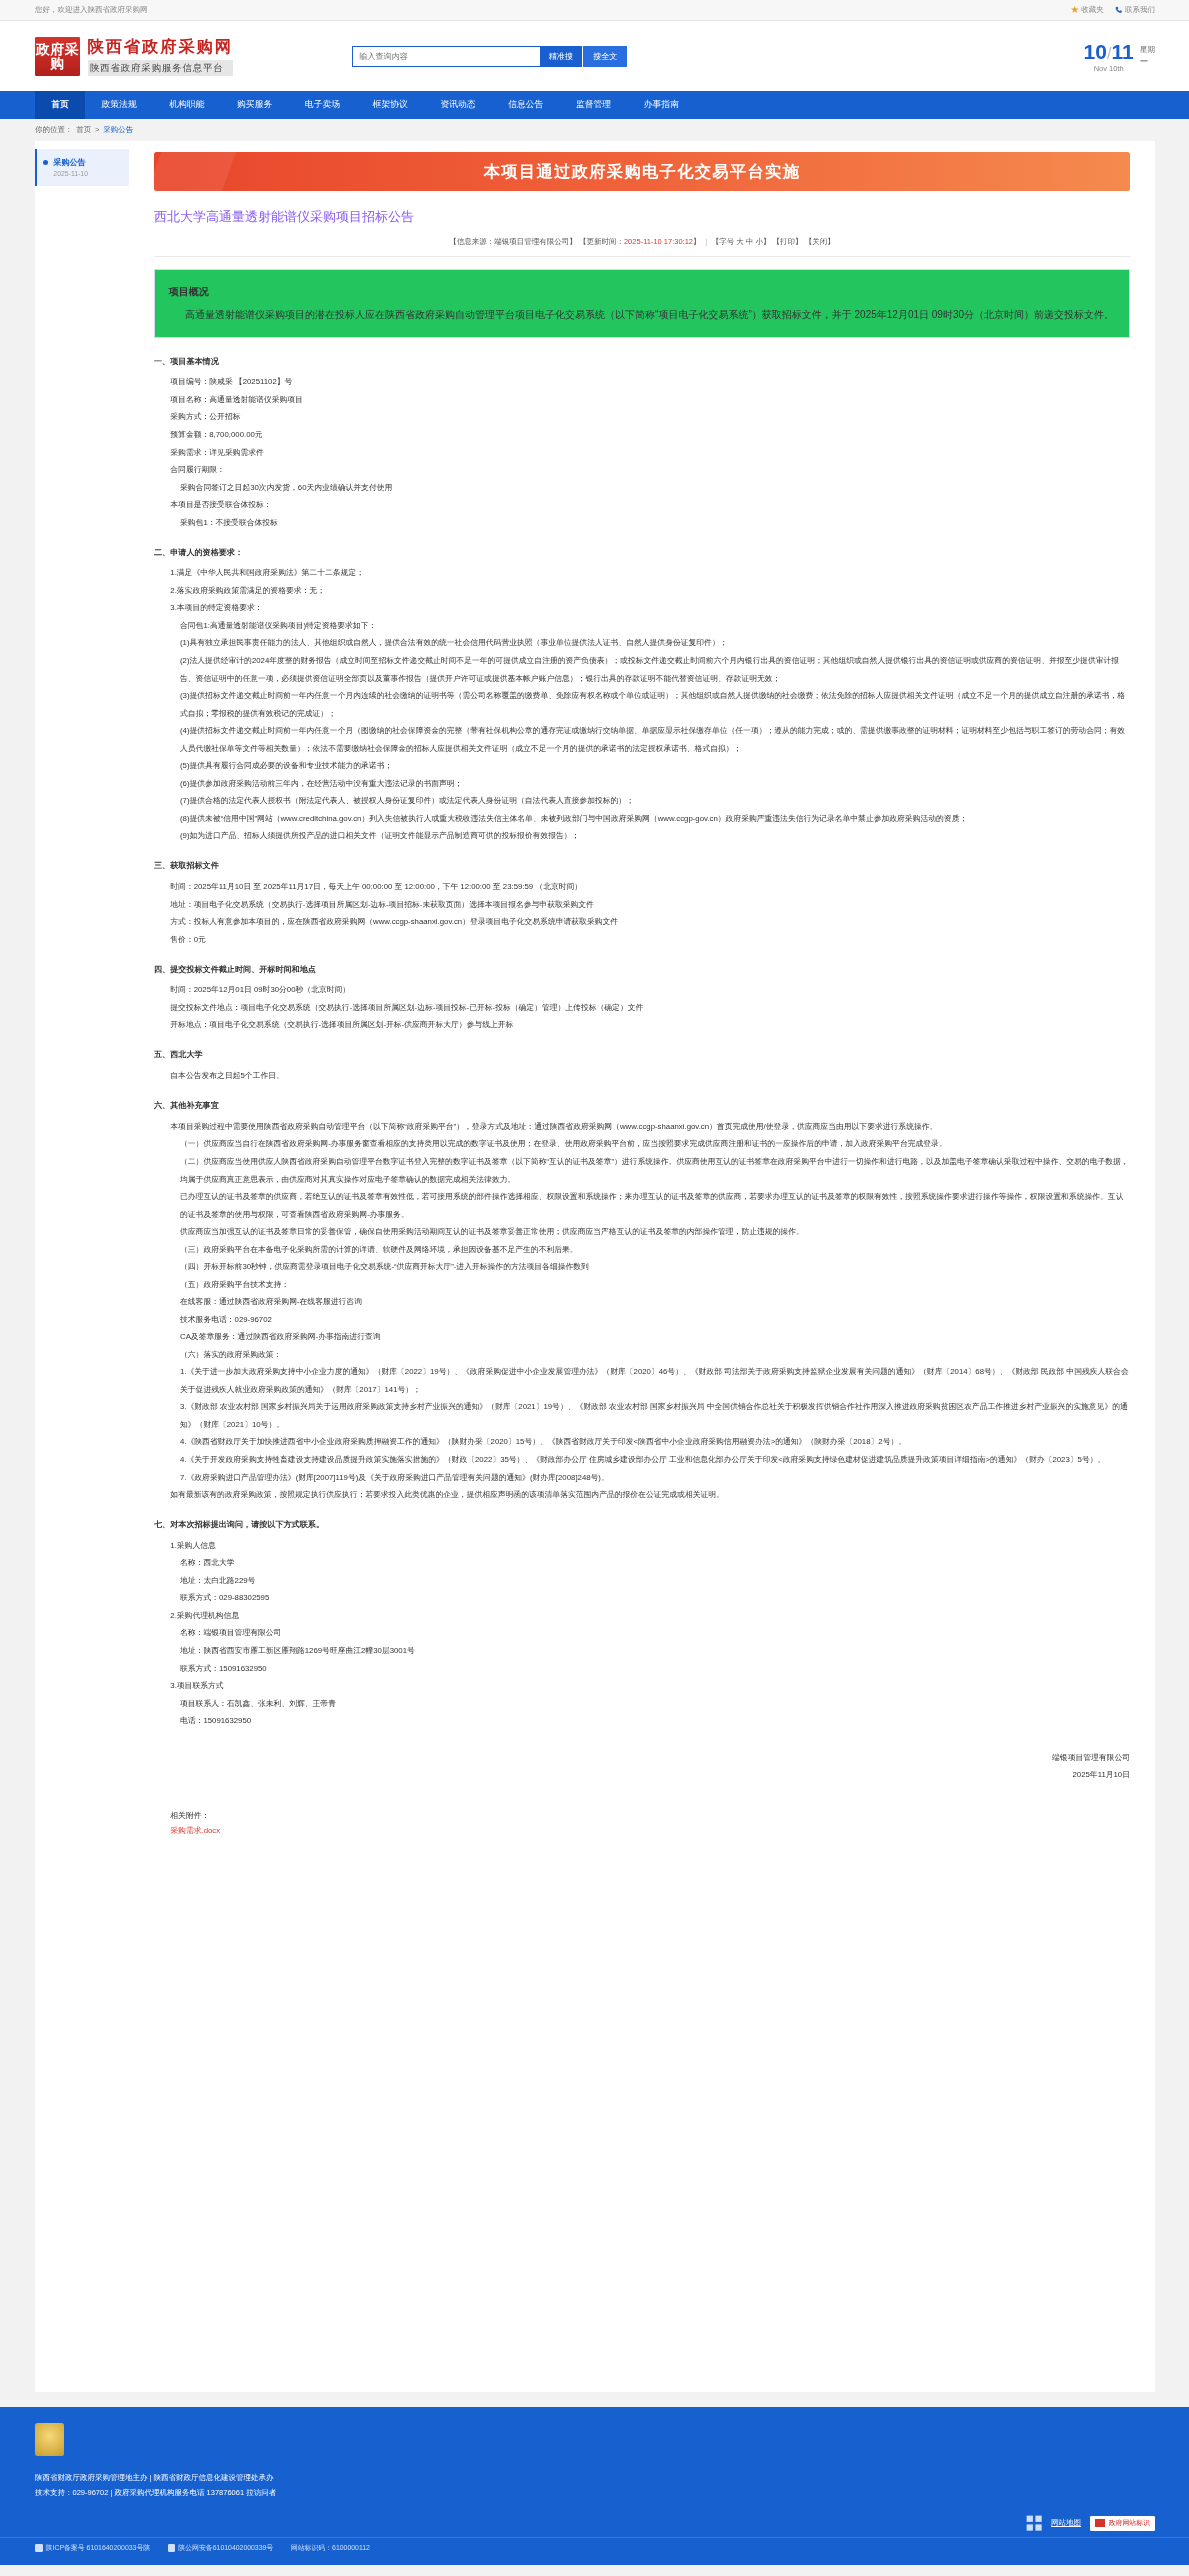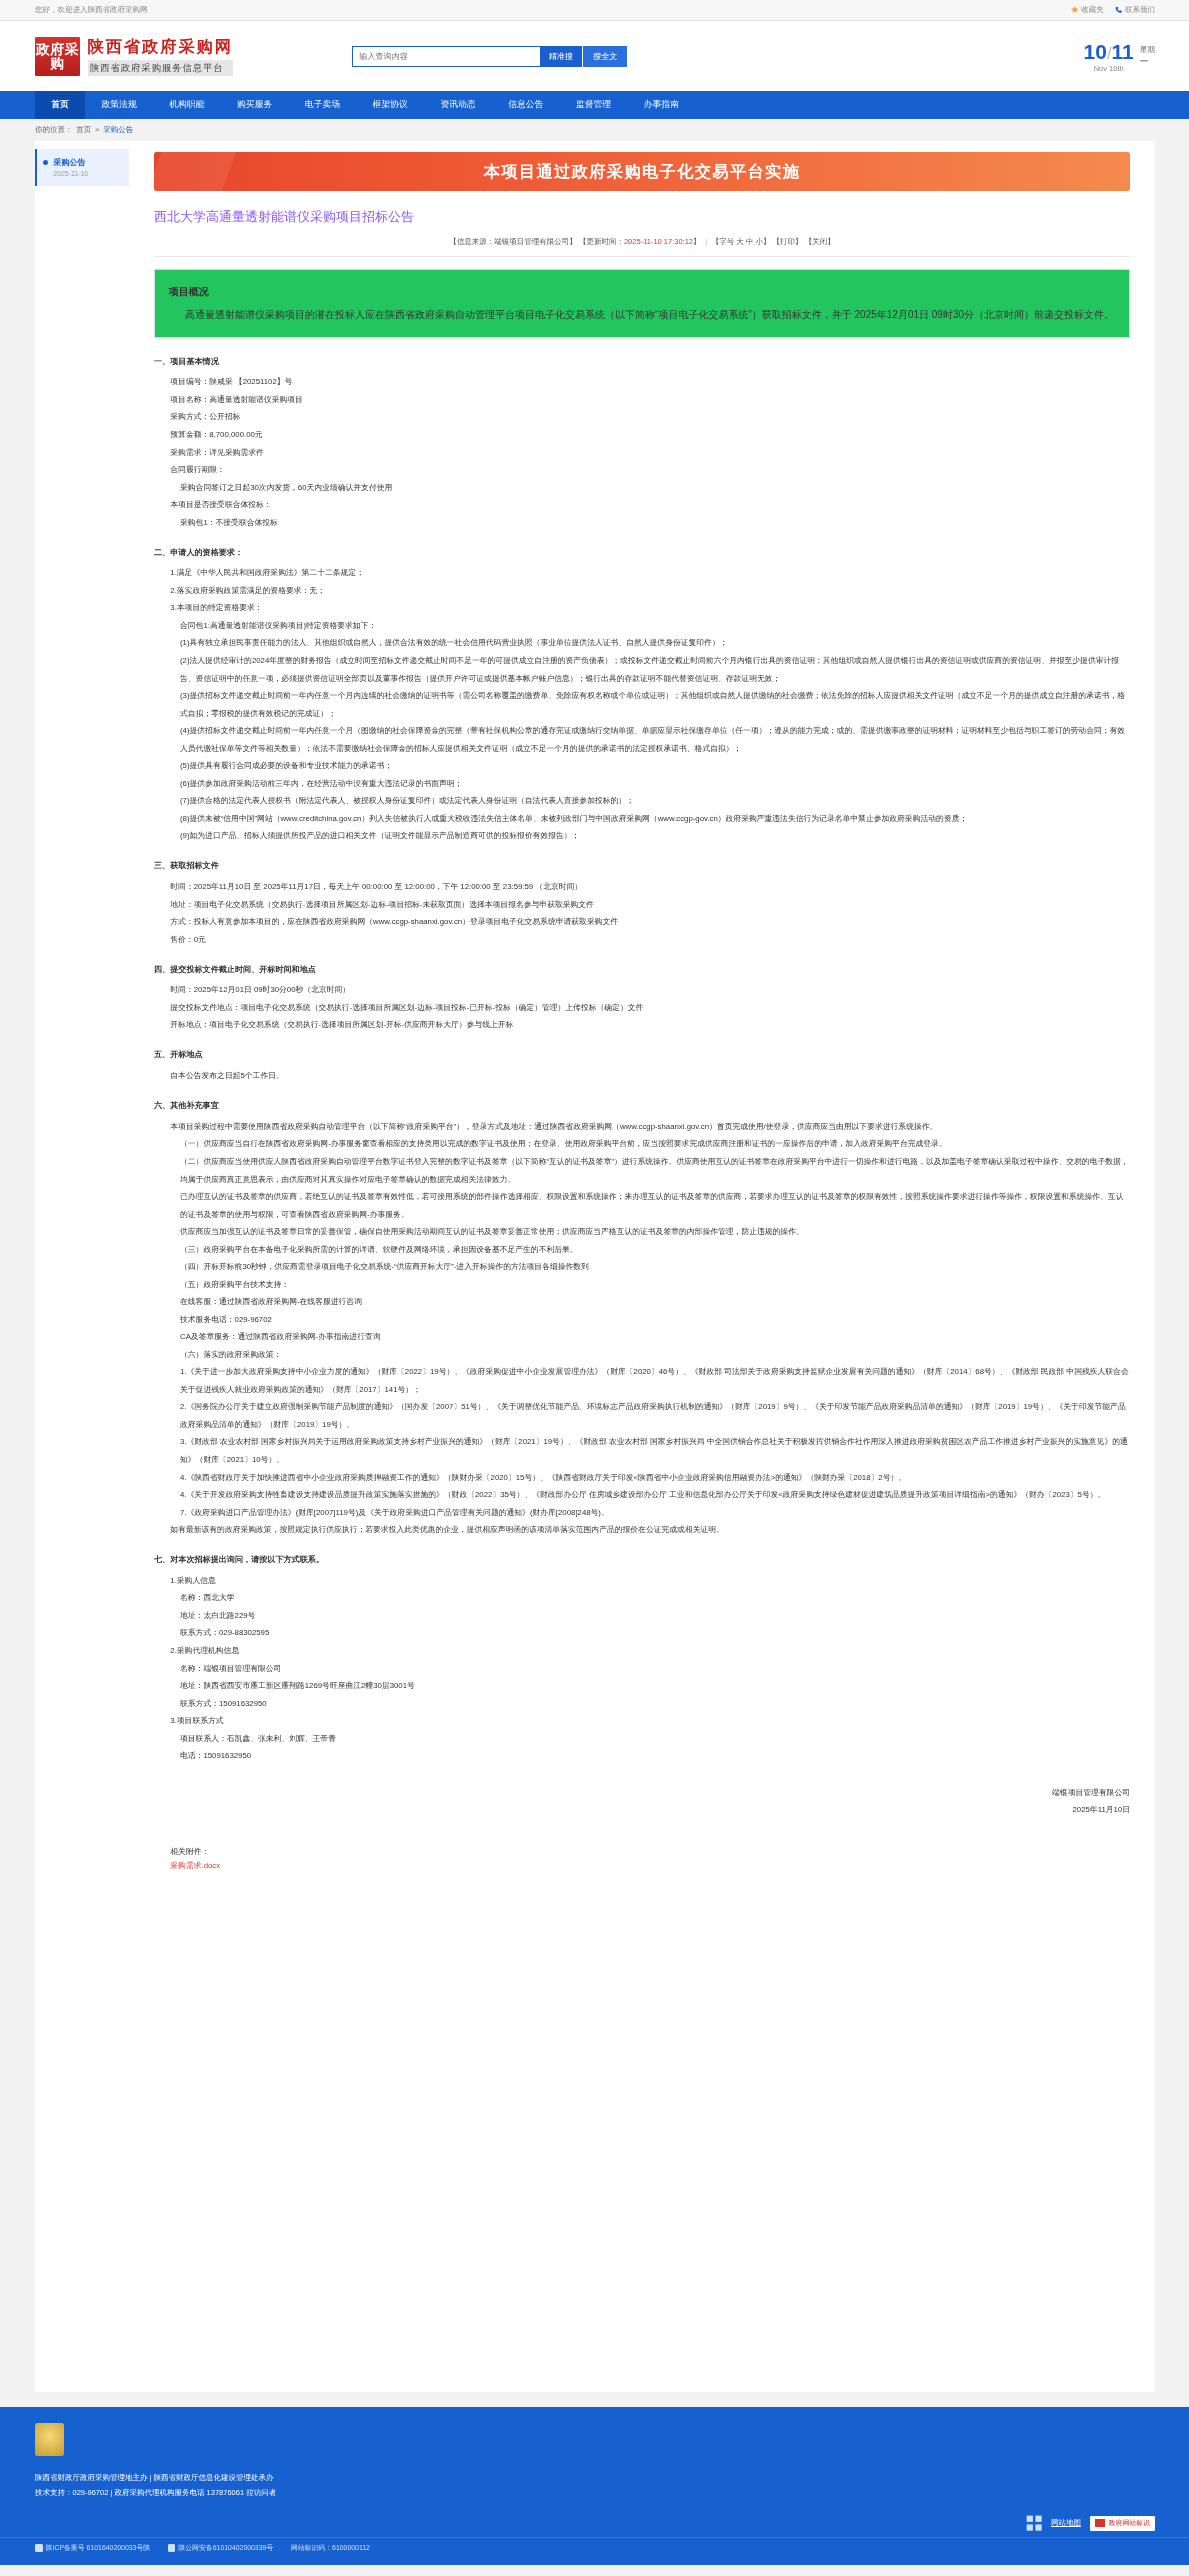--- a/index.html
+++ b/index.html
@@ -355,37 +355,36 @@
         <div class="p2">(9)如为进口产品、招标人须提供所投产品的进口相关文件（证明文件能显示产品制造商可供的投标报价有效报告）；</div>
         <div class="sec-h">三、获取招标文件</div>
         <div class="p1">时间：2025年11月10日 至 2025年11月17日，每天上午 00:00:00 至 12:00:00，下午 12:00:00 至 23:59:59 （北京时间）</div>
         <div class="p1">地址：项目电子化交易系统（交易执行-选择项目所属区划-边标-项目招标-未获取页面）选择本项目报名参与申获取采购文件</div>
         <div class="p1">方式：投标人有意参加本项目的，应在陕西省政府采购网（www.ccgp-shaanxi.gov.cn）登录项目电子化交易系统申请获取采购文件</div>
         <div class="p1">售价：0元</div>
         <div class="sec-h">四、提交投标文件截止时间、开标时间和地点</div>
         <div class="p1">时间：2025年12月01日 09时30分00秒（北京时间）</div>
         <div class="p1">提交投标文件地点：项目电子化交易系统（交易执行-选择项目所属区划-边标-项目投标-已开标-投标（确定）管理）上传投标（确定）文件</div>
         <div class="p1">开标地点：项目电子化交易系统（交易执行-选择项目所属区划-开标-供应商开标大厅）参与线上开标</div>
-        <div class="sec-h">五、开标地点</div>
+        <div class="sec-h">五、西北大学</div>
         <div class="p1">自本公告发布之日起5个工作日。</div>
         <div class="sec-h">六、其他补充事宜</div>
         <div class="p1">本项目采购过程中需要使用陕西省政府采购自动管理平台（以下简称“政府采购平台”），登录方式及地址：通过陕西省政府采购网（www.ccgp-shaanxi.gov.cn）首页完成使用/使登录，供应商应当由用以下要求进行系统操作。</div>
         <div class="p2">（一）供应商应当自行在陕西省政府采购网-办事服务窗查看相应的支持类用以完成的数字证书及使用；在登录、使用政府采购平台前，应当按照要求完成供应商注册和证书的一应操作后的申请，加入政府采购平台完成登录。</div>
         <div class="p2">（二）供应商应当使用供应人陕西省政府采购自动管理平台数字证书登入完整的数字证书及签章（以下简称“互认的证书及签章”）进行系统操作。供应商使用互认的证书签章在政府采购平台中进行一切操作和进行电路，以及加盖电子签章确认采取过程中操作、交易的电子数据，均属于供应商真正意思表示，由供应商对其真实操作对应电子签章确认的数据完成相关法律效力。</div>
         <div class="p2">已办理互认的证书及签章的供应商，若绝互认的证书及签章有效性低，若可接用系统的部件操作选择相应、权限设置和系统操作；来办理互认的证书及签章的供应商，若要求办理互认的证书及签章的权限有效性，按照系统操作要求进行操作等操作，权限设置和系统操作。互认的证书及签章的使用与权限，可查看陕西省政府采购网-办事服务。</div>
         <div class="p2">供应商应当加强互认的证书及签章日常的妥善保管，确保自使用采购活动期间互认的证书及签章妥善正常使用；供应商应当严格互认的证书及签章的内部操作管理，防止违规的操作。</div>
         <div class="p2">（三）政府采购平台在本备电子化采购所需的计算的详请、软硬件及网络环境，承担因设备基不足产生的不利后果。</div>
         <div class="p2">（四）开标开标前30秒钟，供应商需登录项目电子化交易系统-“供应商开标大厅”-进入开标操作的方法项目各细操作数到</div>
         <div class="p2">（五）政府采购平台技术支持：</div>
         <div class="p2">在线客服：通过陕西省政府采购网-在线客服进行咨询</div>
         <div class="p2">技术服务电话：029-96702</div>
         <div class="p2">CA及签章服务：通过陕西省政府采购网-办事指南进行查询</div>
         <div class="p2">（六）落实的政府采购政策：</div>
         <div class="p2">1.《关于进一步加大政府采购支持中小企业力度的通知》（财库〔2022〕19号）、《政府采购促进中小企业发展管理办法》（财库〔2020〕46号）、《财政部 司法部关于政府采购支持监狱企业发展有关问题的通知》（财库〔2014〕68号）、《财政部 民政部 中国残疾人联合会关于促进残疾人就业政府采购政策的通知》（财库〔2017〕141号）；</div>
-        <div class="p2">2.《国务院办公厅关于建立政府强制采购节能产品制度的通知》（国办发〔2007〕51号）、《关于调整优化节能产品、环境标志产品政府采购执行机制的通知》（财库〔2019〕9号）、《关于印发节能产品政府采购品清单的通知》（财库〔2019〕19号）、《关于印发节能产品政府采购品清单的通知》（财库〔2019〕19号）。</div>
         <div class="p2">3.《财政部 农业农村部 国家乡村振兴局关于运用政府采购政策支持乡村产业振兴的通知》（财库〔2021〕19号）、《财政部 农业农村部 国家乡村振兴局 中全国供销合作总社关于积极发挥供销合作社作用深入推进政府采购贫困区农产品工作推进乡村产业振兴的实施意见》的通知》（财库〔2021〕10号）。</div>
         <div class="p2">4.《陕西省财政厅关于加快推进西省中小企业政府采购质押融资工作的通知》（陕财办采〔2020〕15号）、《陕西省财政厅关于印发&lt;陕西省中小企业政府采购信用融资办法&gt;的通知》（陕财办采〔2018〕2号）。</div>
         <div class="p2">4.《关于开发政府采购支持牲畜建设支持建设品质提升政策实施落实措施的》（财政〔2022〕35号）、《财政部办公厅 住房城乡建设部办公厅 工业和信息化部办公厅关于印发&lt;政府采购支持绿色建材促进建筑品质提升政策项目详细指南&gt;的通知》（财办〔2023〕5号）。</div>
         <div class="p2">7.《政府采购进口产品管理办法》(财库[2007]119号)及《关于政府采购进口产品管理有关问题的通知》(财办库[2008]248号)。</div>
         <div class="p1">如有最新该有的政府采购政策，按照规定执行供应执行；若要求投入此类优惠的企业，提供相应声明函的该项清单落实范围内产品的报价在公证完成或相关证明。</div>
         <div class="sec-h">七、对本次招标提出询问，请按以下方式联系。</div>
         <div class="p1">1.采购人信息</div>
         <div class="p2">名称：西北大学</div>
         <div class="p2">地址：太白北路229号</div>
         <div class="p2">联系方式：029-88302595</div>

